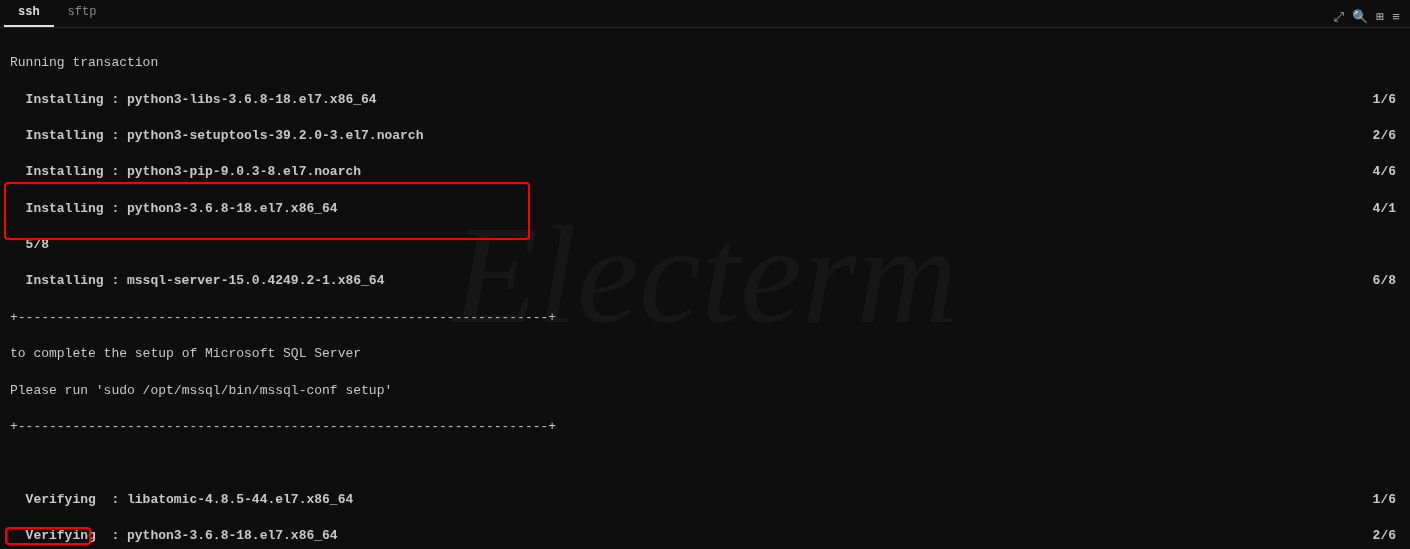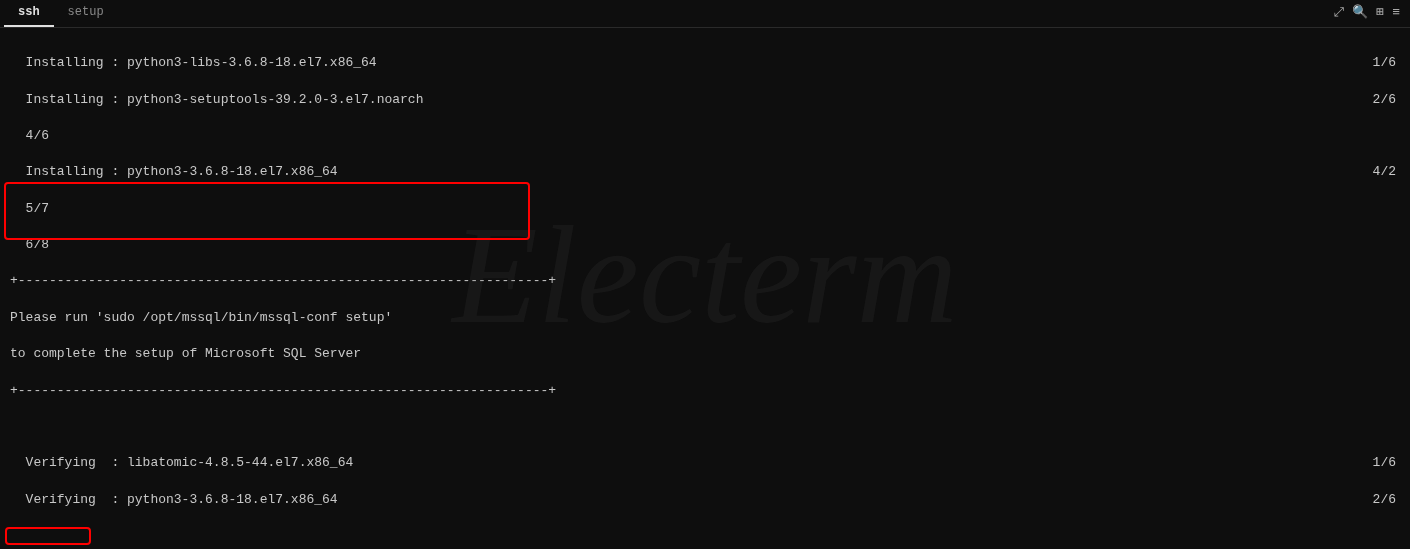--- a/index.html
+++ b/index.html
@@ -10,21 +10,21 @@
   font-size: 13px;
   line-height: 1.4;
   width: 1410px;
   height: 549px;
   overflow: hidden;
   position: relative;
 }
 .tab-bar {
   display: flex;
   justify-content: space-between;
-  align-items: center;
+  align-items: flex-end;
   height: 28px;
   background: #0e0e0e;
   border-bottom: 1px solid #2a2a2a;
   padding: 0 4px;
 }
 .tabs { display: flex; }
 .tab {
   padding: 4px 14px;
   color: #888;
   cursor: pointer;
@@ -34,21 +34,21 @@
   color: #e0e0e0;
   font-weight: bold;
   border-bottom: 2px solid #e0e0e0;
 }
 .toolbar-icons { display: flex; gap: 8px; padding-right: 6px; }
 .toolbar-icons span { color: #aaa; cursor: pointer; font-size: 13px; }
 .terminal {
   padding: 8px 10px;
   white-space: pre;
 }
-.line { display: flex; justify-content: space-between; }
+.line { display: flex; justify-content: space-between; font-weight: bold; }
 .line .left { white-space: pre; }
 .line .right { white-space: pre; padding-right: 4px; }
 .indent1 { padding-left: 2ch; }
 .highlight-box1 {
   position: absolute;
   border: 2px solid #ff0000;
   border-radius: 4px;
   left: 4px;
   top: 182px;
   width: 526px;
@@ -77,42 +77,43 @@
   pointer-events: none;
   user-select: none;
 }
 </style>
 </head>
 <body>
 
 <div class="tab-bar">
   <div class="tabs">
     <div class="tab active">ssh</div>
-    <div class="tab">setup</div>
+    <div class="tab">sftp</div>
   </div>
   <div class="toolbar-icons">
     <span>⤢</span>
     <span>🔍</span>
     <span>⊞</span>
     <span>≡</span>
   </div>
 </div>
 
 <div class="watermark">Electerm</div>
 
 <div class="terminal">
+<div>Running transaction</div>
 <div class="line indent1"><span class="left"><span>Installing : </span><span>python3-libs-3.6.8-18.el7.x86_64</span></span><span class="right">1/6</span></div>
 <div class="line indent1"><span class="left"><span>Installing : </span><span>python3-setuptools-39.2.0-3.el7.noarch</span></span><span class="right">2/6</span></div>
-<div class="line indent1"><span class="right">4/6</span></div>
-<div class="line indent1"><span class="left"><span>Installing : </span><span>python3-3.6.8-18.el7.x86_64</span></span><span class="right">4/2</span></div>
-<div class="line indent1"><span class="right">5/7</span></div>
-<div class="line indent1"><span class="right">6/8</span></div>
+<div class="line indent1"><span class="left"><span>Installing : </span><span>python3-pip-9.0.3-8.el7.noarch</span></span><span class="right">4/6</span></div>
+<div class="line indent1"><span class="left"><span>Installing : </span><span>python3-3.6.8-18.el7.x86_64</span></span><span class="right">4/1</span></div>
+<div class="line indent1"><span class="right">5/8</span></div>
+<div class="line indent1"><span class="left"><span>Installing : </span><span>mssql-server-15.0.4249.2-1.x86_64</span></span><span class="right">6/8</span></div>
 <div>+--------------------------------------------------------------------+</div>
+<div>to complete the setup of Microsoft SQL Server</div>
 <div>Please run 'sudo /opt/mssql/bin/mssql-conf setup'</div>
-<div>to complete the setup of Microsoft SQL Server</div>
 <div>+--------------------------------------------------------------------+</div>
 <div>&nbsp;</div>
 <div class="line indent1"><span class="left"><span>Verifying  : </span><span>libatomic-4.8.5-44.el7.x86_64</span></span><span class="right">1/6</span></div>
 <div class="line indent1"><span class="left"><span>Verifying  : </span><span>python3-3.6.8-18.el7.x86_64</span></span><span class="right">2/6</span></div>
 
 
 
 
 
 

